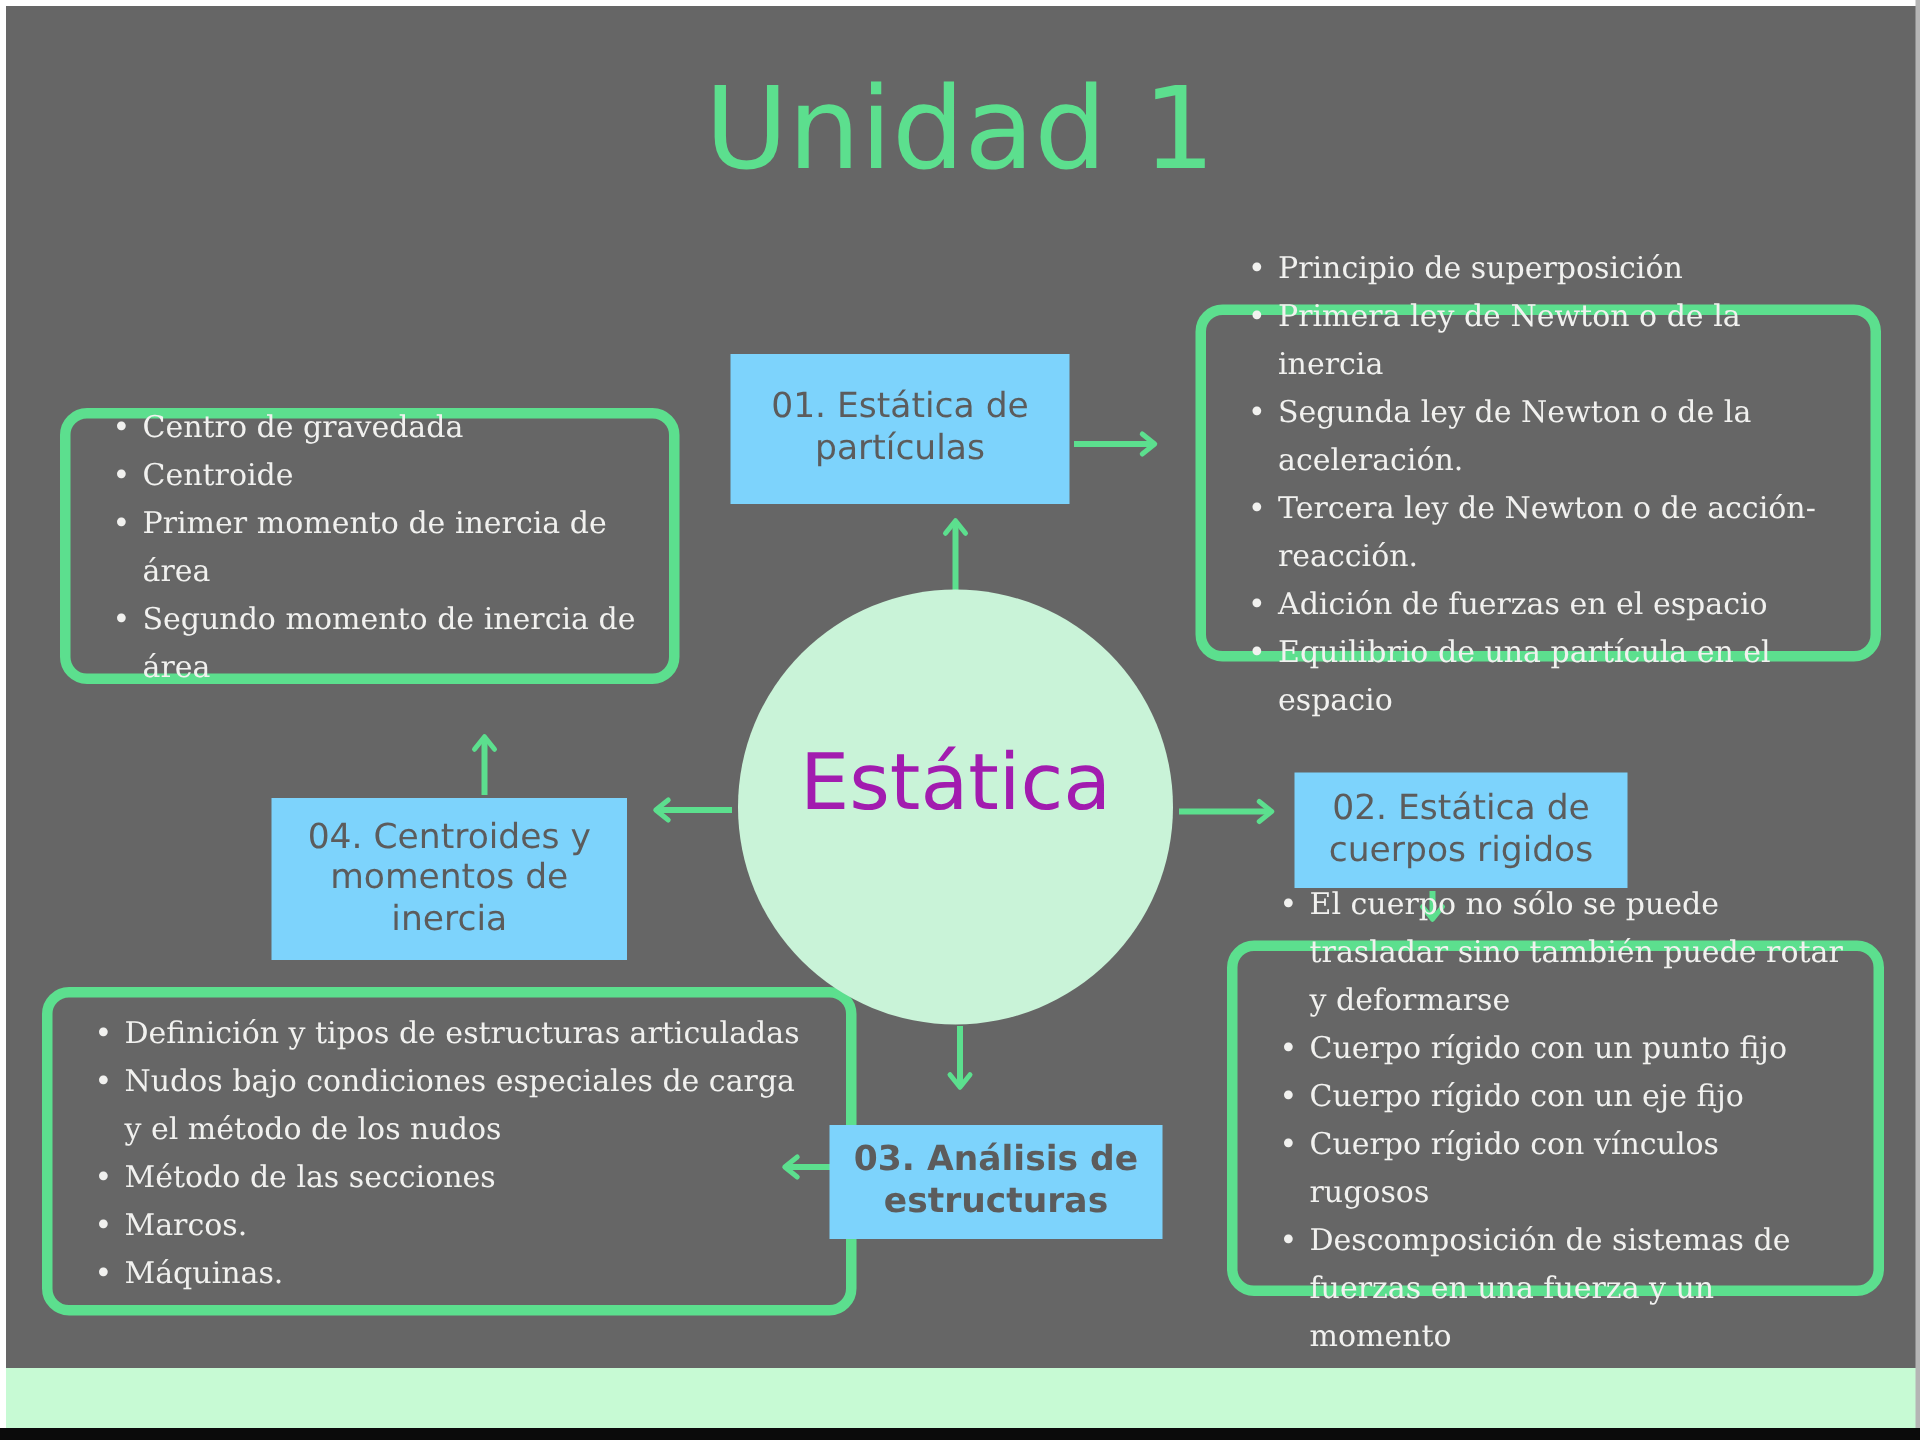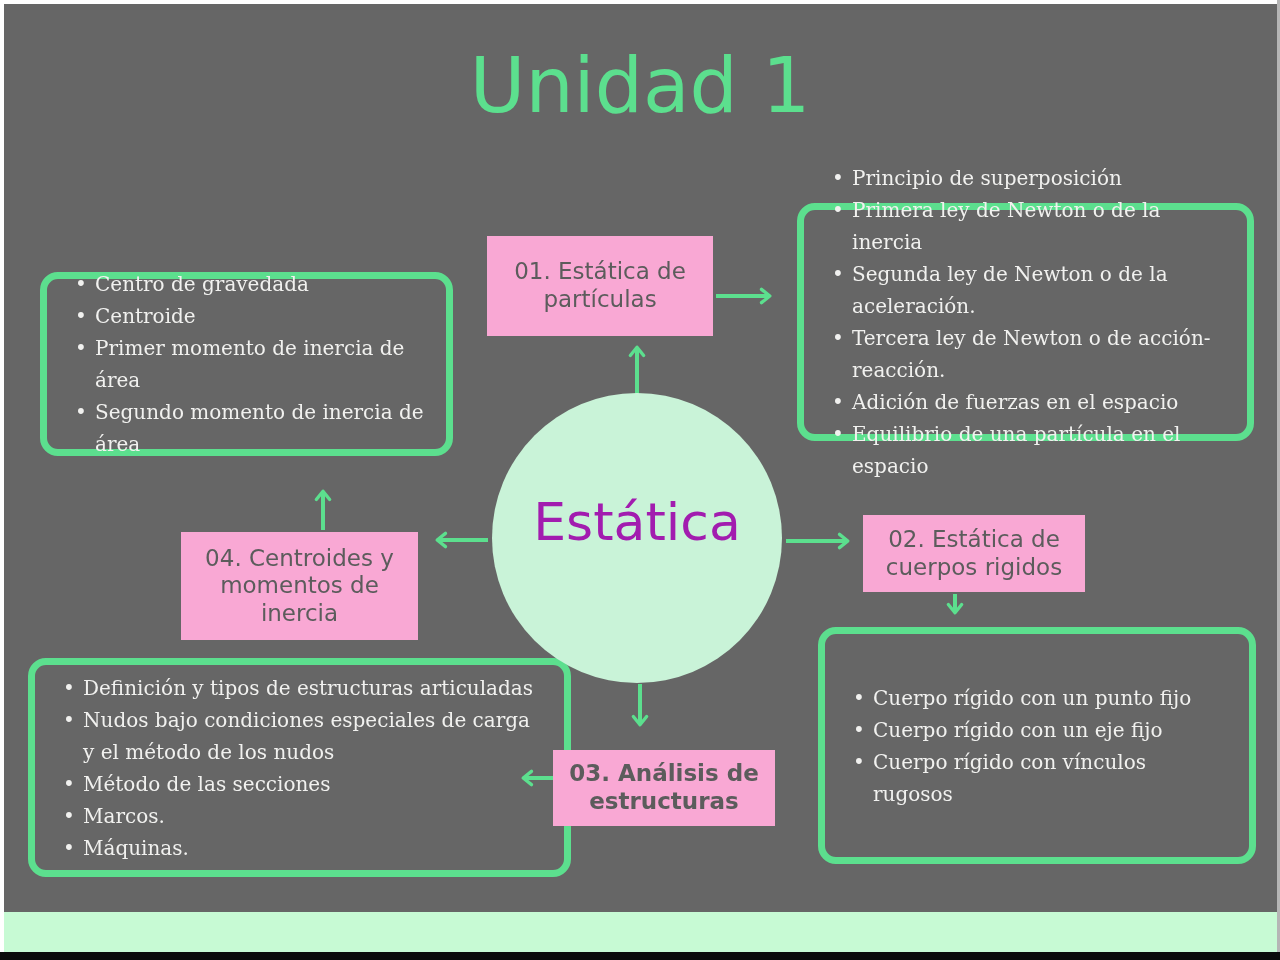--- a/index.html
+++ b/index.html
@@ -35,21 +35,21 @@
     color:var(--list-text,#f1f1ef);
   }
   .listbox li::before{content:"\2022";position:absolute;left:1px;top:0;}
   .lb-particulas{left:797px;top:203px;width:457px;height:238px;}
   .lb-centroides{left:40px;top:272px;width:413px;height:184px;}
   .lb-estructuras{left:28px;top:658px;width:543px;height:219px;}
   .lb-cuerpos{left:818px;top:627px;width:438px;height:237px;}
 
   
   .node{
-    position:absolute;background:#f9a8d4;box-sizing:border-box;
+    position:absolute;background:#7dd3fc;box-sizing:border-box;
     display:flex;align-items:center;justify-content:center;text-align:center;
     color:var(--node-text,#5c5c5c);font-size:23px;line-height:1.2;padding:6px 8px;
   }
   .node-01{left:487px;top:236px;width:226px;height:100px;}
   .node-02{left:863px;top:515px;width:222px;height:77px;}
   .node-03{left:553px;top:750px;width:222px;height:76px;font-weight:bold;}
   .node-04{left:181px;top:532px;width:237px;height:108px;}
 
   
   .circle{
@@ -110,23 +110,25 @@
       <li>Definición y tipos de estructuras articuladas</li>
       <li>Nudos bajo condiciones especiales de carga y el método de los nudos</li>
       <li>Método de las secciones</li>
       <li>Marcos.</li>
       <li>Máquinas.</li>
     </ul>
   </div>
 
   <div class="listbox lb-cuerpos">
     <ul>
+      <li>El cuerpo no sólo se puede trasladar sino también puede rotar y deformarse</li>
       <li>Cuerpo rígido con un punto fijo</li>
       <li>Cuerpo rígido con un eje fijo</li>
       <li>Cuerpo rígido con vínculos rugosos</li>
+      <li>Descomposición de sistemas de fuerzas en una fuerza y un momento</li>
     </ul>
   </div>
 
   <div class="node node-01">
     <span>01. Estática de partículas</span>
   </div>
   <div class="node node-02">
     <span>02. Estática de cuerpos rigidos</span>
   </div>
   <div class="node node-03">

